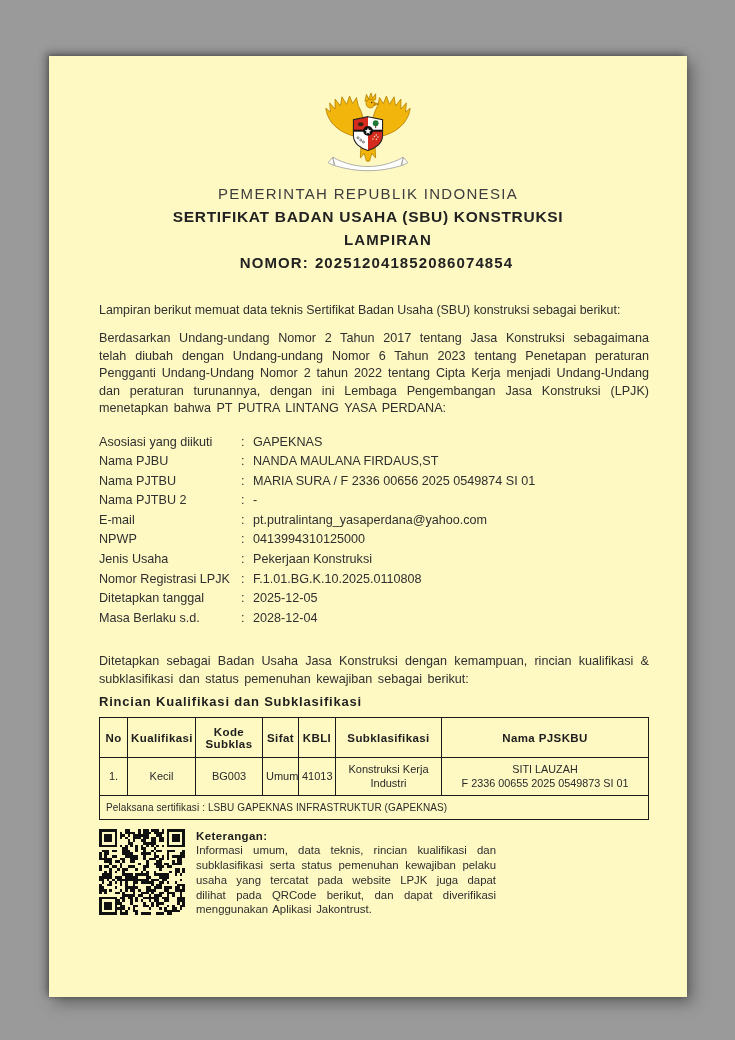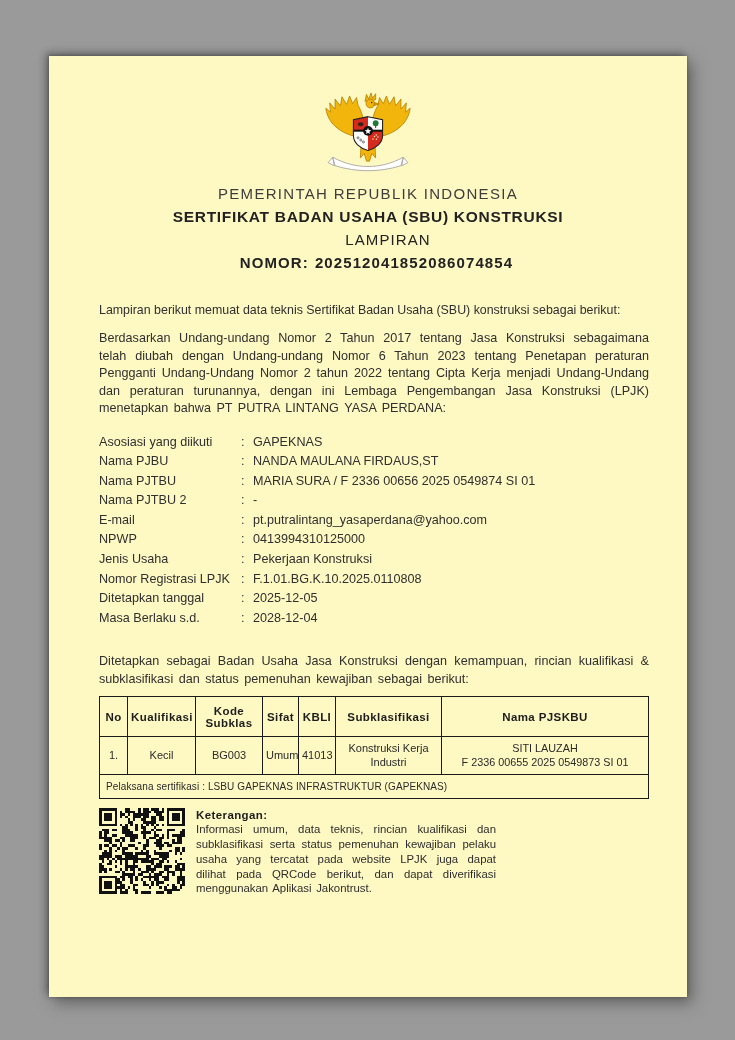--- a/index.html
+++ b/index.html
@@ -16,21 +16,21 @@
     box-shadow:-3px -3px 7px rgba(40,40,40,.45), 5px 6px 14px rgba(55,55,55,.55), 0 0 3px rgba(0,0,0,.25);
   }
   .content { padding:0 38px 0 50px; }
 
   .emblem { width:92px; height:86px; margin:33px auto 0 auto; }
   .emblem svg { width:100%; height:100%; display:block; }
 
   .doc-header { text-align:center; margin-top:8px; color:#2d2d2d; }
   .doc-header .gov   { font-size:15px; line-height:22px; letter-spacing:1.3px; color:#3d3d3d; }
   .doc-header .title { font-size:15.5px; line-height:23px; font-weight:bold; letter-spacing:.7px; color:#222; }
-  .doc-header .sub   { font-size:15px;  line-height:23px; font-weight:normal; letter-spacing:1.1px; color:#222;padding-left:40px; }
+  .doc-header .sub   { font-size:15px;  line-height:23px; font-weight:bold; letter-spacing:1.1px; color:#222;padding-left:40px; }
   .doc-header .nomor { font-size:15px;  line-height:23px; font-weight:bold; letter-spacing:1.1px; color:#222;padding-left:17px; }
   .doc-header .nomor .num { margin-left:6px; }
 
   .intro {
     margin-top:28px; font-size:12.4px; line-height:16px; white-space:nowrap;
   }
   .legal {
     margin-top:12px; font-size:12.6px; line-height:17.5px;
     text-align:justify; word-spacing:2px;
   }
@@ -197,20 +197,21 @@
             <span class="v">2025-12-05</span>
           </div>
         <div class="kv-row">
             <span>Masa Berlaku s.d.</span>
             <span>:</span>
             <span class="v">2028-12-04</span>
           </div>
       </div>
 
       <p class="closing">Ditetapkan sebagai Badan Usaha Jasa Konstruksi dengan kemampuan, rincian kualifikasi &amp; subklasifikasi dan status pemenuhan kewajiban sebagai berikut:</p>
+      <div class="section-title">Rincian Kualifikasi dan Subklasifikasi</div>
 
       <table class="qual">
         <thead>
           <tr>
             <th class="c-no">No</th>
             <th class="c-kual">Kualifikasi</th>
             <th class="c-kode">Kode Subklas</th>
             <th class="c-sifat">Sifat</th>
             <th class="c-kbli">KBLI</th>
             <th class="c-subk">Subklasifikasi</th>

